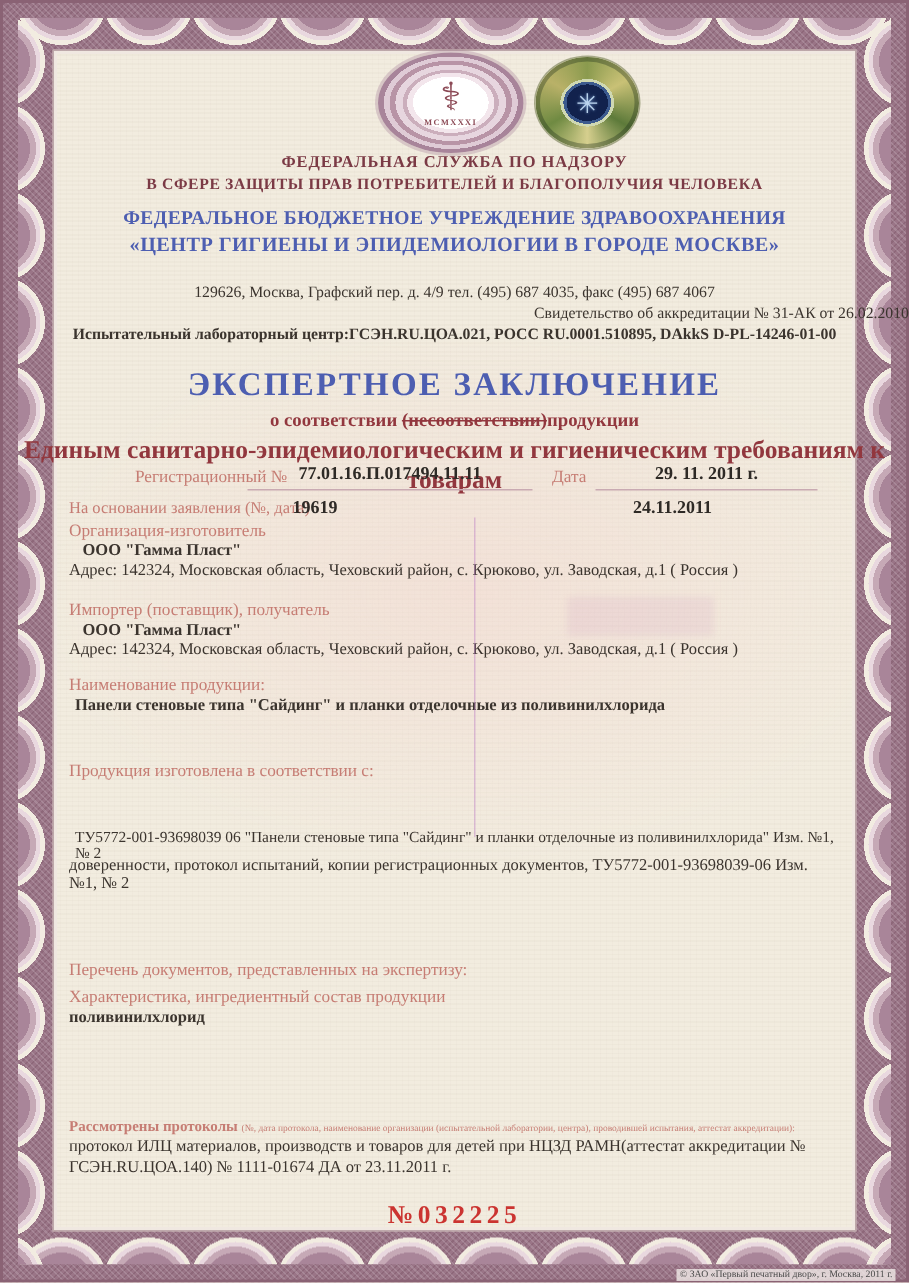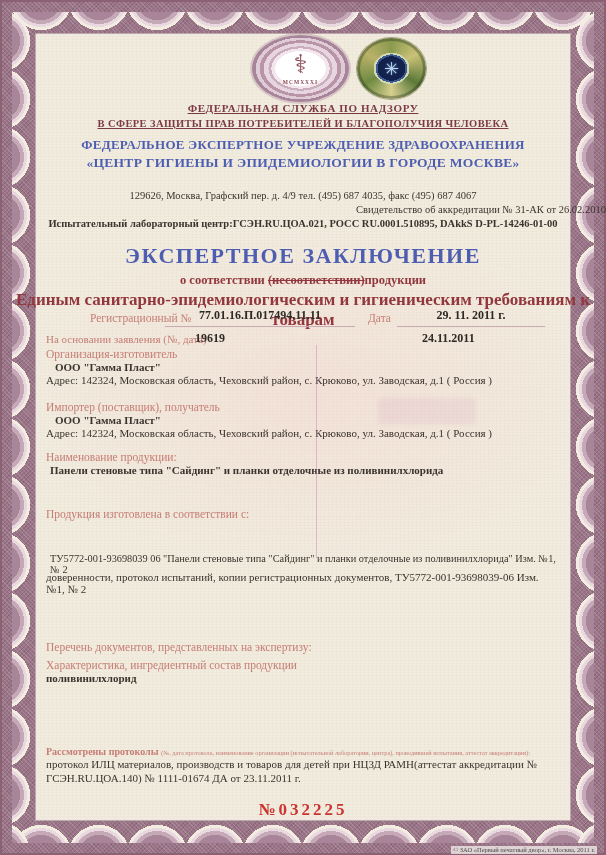--- a/index.html
+++ b/index.html
@@ -37,21 +37,21 @@
     background-image:
       radial-gradient(ellipse 420px 260px at 52% 46%, rgba(243,212,206,.45), rgba(243,212,206,0) 70%),
       repeating-linear-gradient(0deg, rgba(122,92,70,.03) 0 1px, transparent 1px 3px),
       repeating-linear-gradient(90deg, rgba(122,92,70,.02) 0 1px, transparent 1px 4px);
     border:1px solid rgba(150,115,130,.55);
     box-shadow:inset 0 0 0 2px rgba(240,232,225,.9);
   }
   .abs{position:absolute;}
   .ctr{left:0;right:0;text-align:center;}
   
-  .maroon{color:#7b3a45;font-weight:bold;text-decoration:underline;}
+  .maroon{color:#7b3a45;font-weight:bold;}
   .blue{color:#4d5eb1;font-weight:bold;}
   .redbrown{color:#92373e;font-weight:bold;}
   .pink{color:#c67d74;}
   .ink{color:#3b342e;}
   .val{color:#2e2a26;font-weight:bold;}
   .serial{color:#cb3431;font-weight:bold;letter-spacing:3px;}
   .uline{border-bottom:1px solid #c9aab2;}
   
   .seal-left{
     position:absolute;left:252px;top:35px;width:97px;height:67px;border-radius:50%;
@@ -92,21 +92,21 @@
   <div class="seal-left">
     <span class="glyph">⚕</span>
     <span class="motto">MCMXXXI</span>
   </div>
   <div class="seal-right">
     <span class="glyph">✳</span>
   </div>
 
   <div class="abs ctr maroon" style="top:102px;font-size:11px;letter-spacing:.6px;">ФЕДЕРАЛЬНАЯ СЛУЖБА ПО НАДЗОРУ</div>
   <div class="abs ctr maroon" style="top:118px;font-size:10.5px;letter-spacing:.4px;">В СФЕРЕ ЗАЩИТЫ ПРАВ ПОТРЕБИТЕЛЕЙ И БЛАГОПОЛУЧИЯ ЧЕЛОВЕКА</div>
-  <div class="abs ctr blue" style="top:137px;font-size:13px;letter-spacing:.3px;">ФЕДЕРАЛЬНОЕ ЭКСПЕРТНОЕ УЧРЕЖДЕНИЕ ЗДРАВООХРАНЕНИЯ</div>
+  <div class="abs ctr blue" style="top:137px;font-size:13px;letter-spacing:.3px;">ФЕДЕРАЛЬНОЕ БЮДЖЕТНОЕ УЧРЕЖДЕНИЕ ЗДРАВООХРАНЕНИЯ</div>
   <div class="abs ctr blue" style="top:155px;font-size:13.5px;letter-spacing:.3px;">«ЦЕНТР ГИГИЕНЫ И ЭПИДЕМИОЛОГИИ В ГОРОДЕ МОСКВЕ»</div>
   <div class="abs ctr ink" style="top:190px;font-size:10.5px;">129626, Москва, Графский пер. д. 4/9 тел. (495) 687 4035, факс (495) 687 4067</div>
   <div class="abs ctr ink" style="top:204px;font-size:10.5px;text-align:right;">Свидетельство об аккредитации № 31-АК от 26.02.2010</div>
   <div class="abs ctr ink" style="top:218px;font-size:10.5px;font-weight:600;">Испытательный лабораторный центр:ГСЭН.RU.ЦОА.021, РОСС RU.0001.510895, DAkkS D-PL-14246-01-00</div>
 
   <div class="abs ctr blue" style="top:243px;font-size:22px;letter-spacing:1.5px;">ЭКСПЕРТНОЕ ЗАКЛЮЧЕНИЕ</div>
   <div class="abs ctr redbrown" style="top:273px;font-size:12.5px;"><span>о соответствии </span><span class="struck">(несоответствии)</span><span>продукции</span></div>
   <div class="abs ctr redbrown" style="top:290px;font-size:17px;">Единым санитарно-эпидемиологическим и гигиеническим требованиям к товарам</div>
 
   <div class="abs pink" style="top:312px;left:90px;font-size:11.5px;">Регистрационный №</div>

